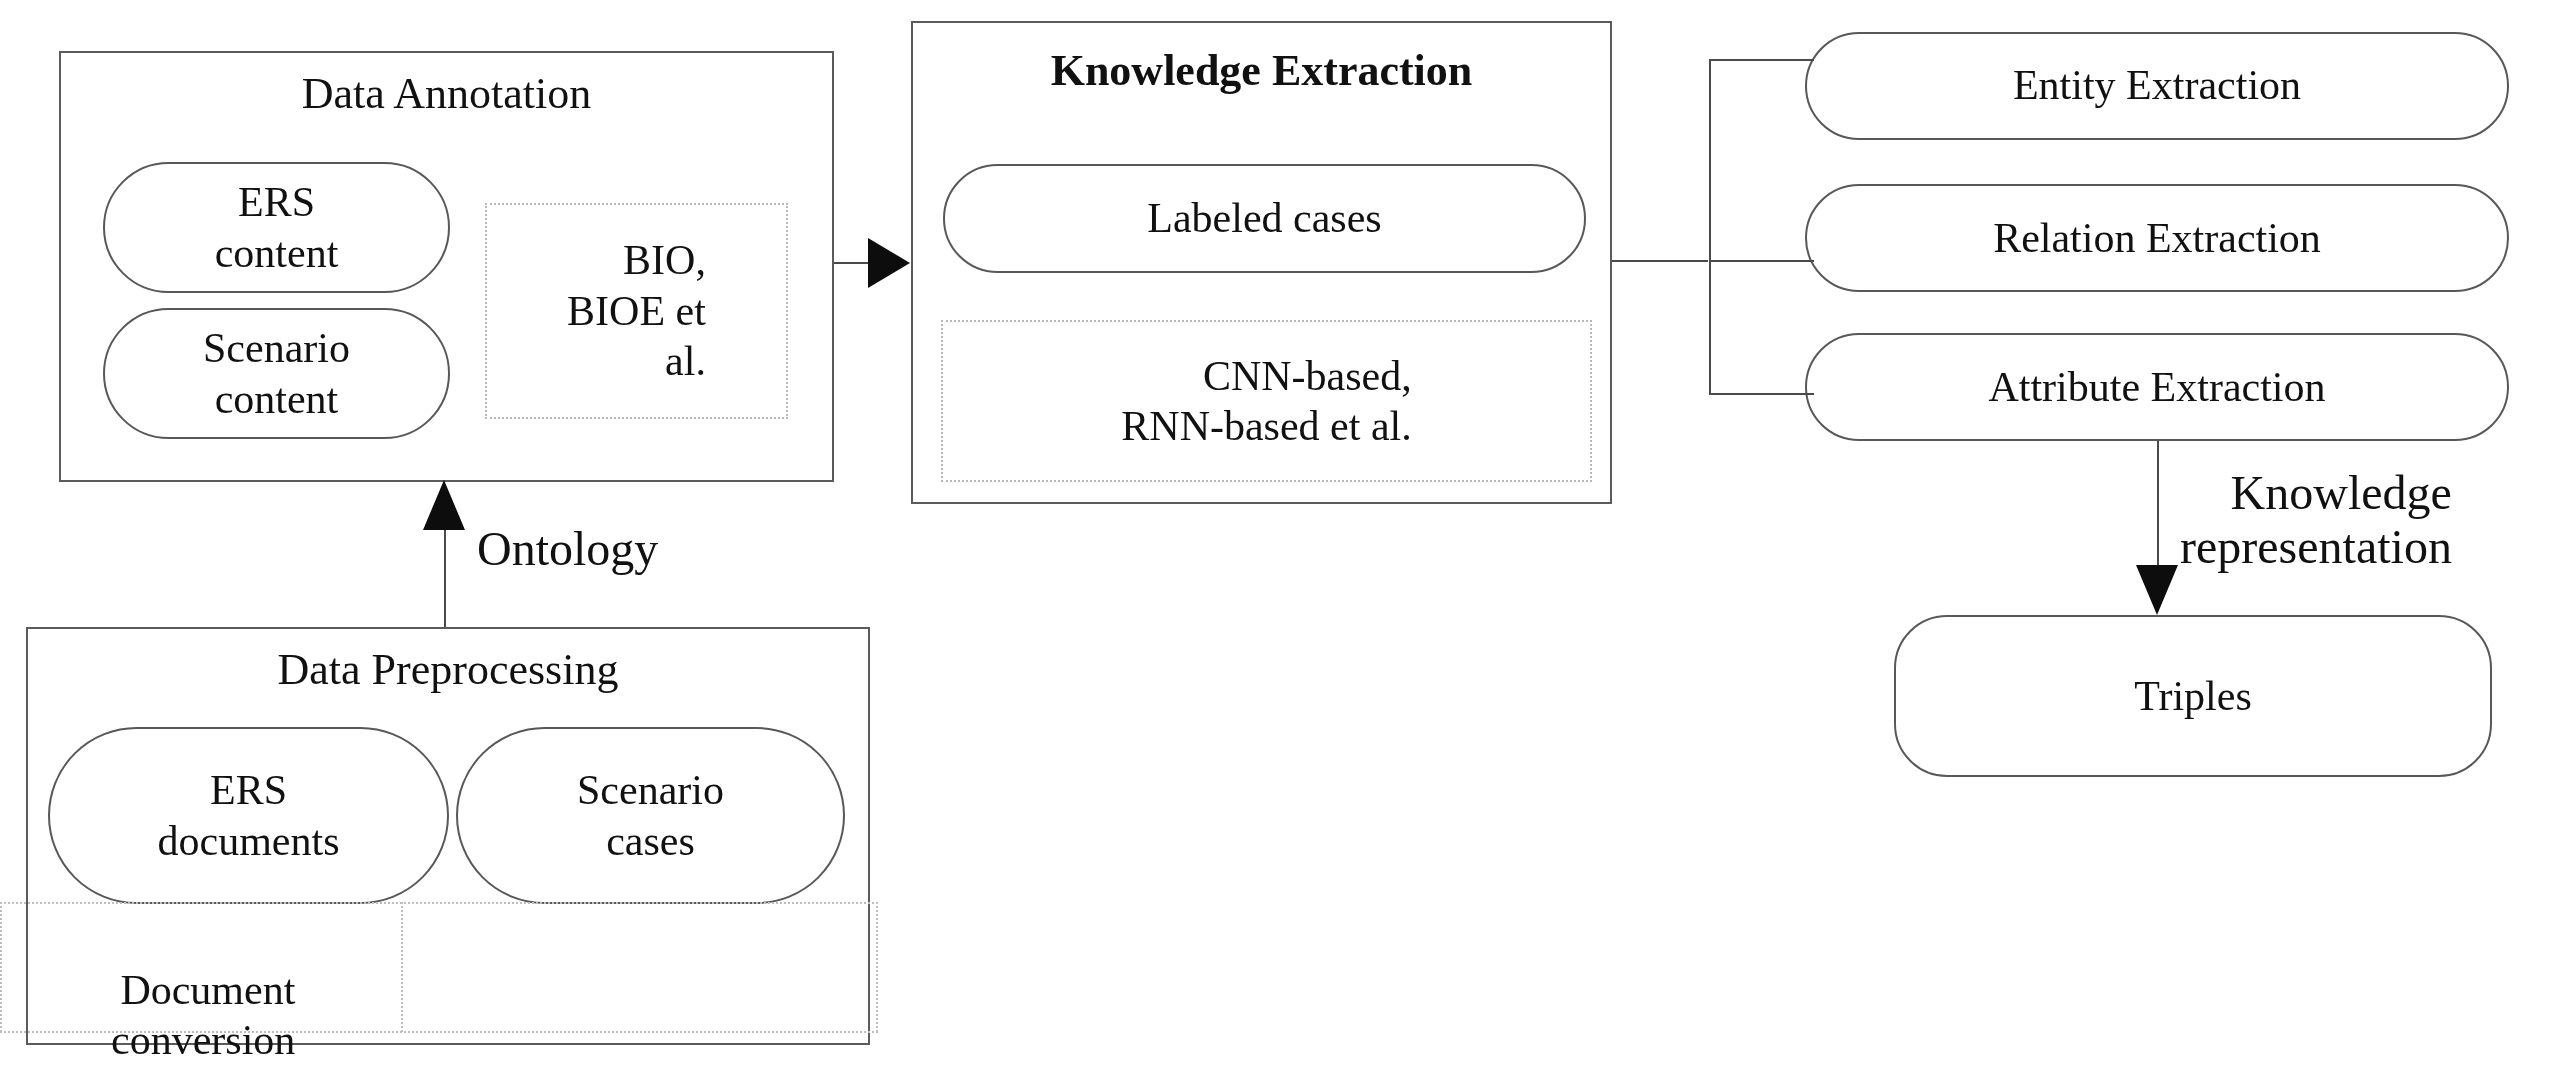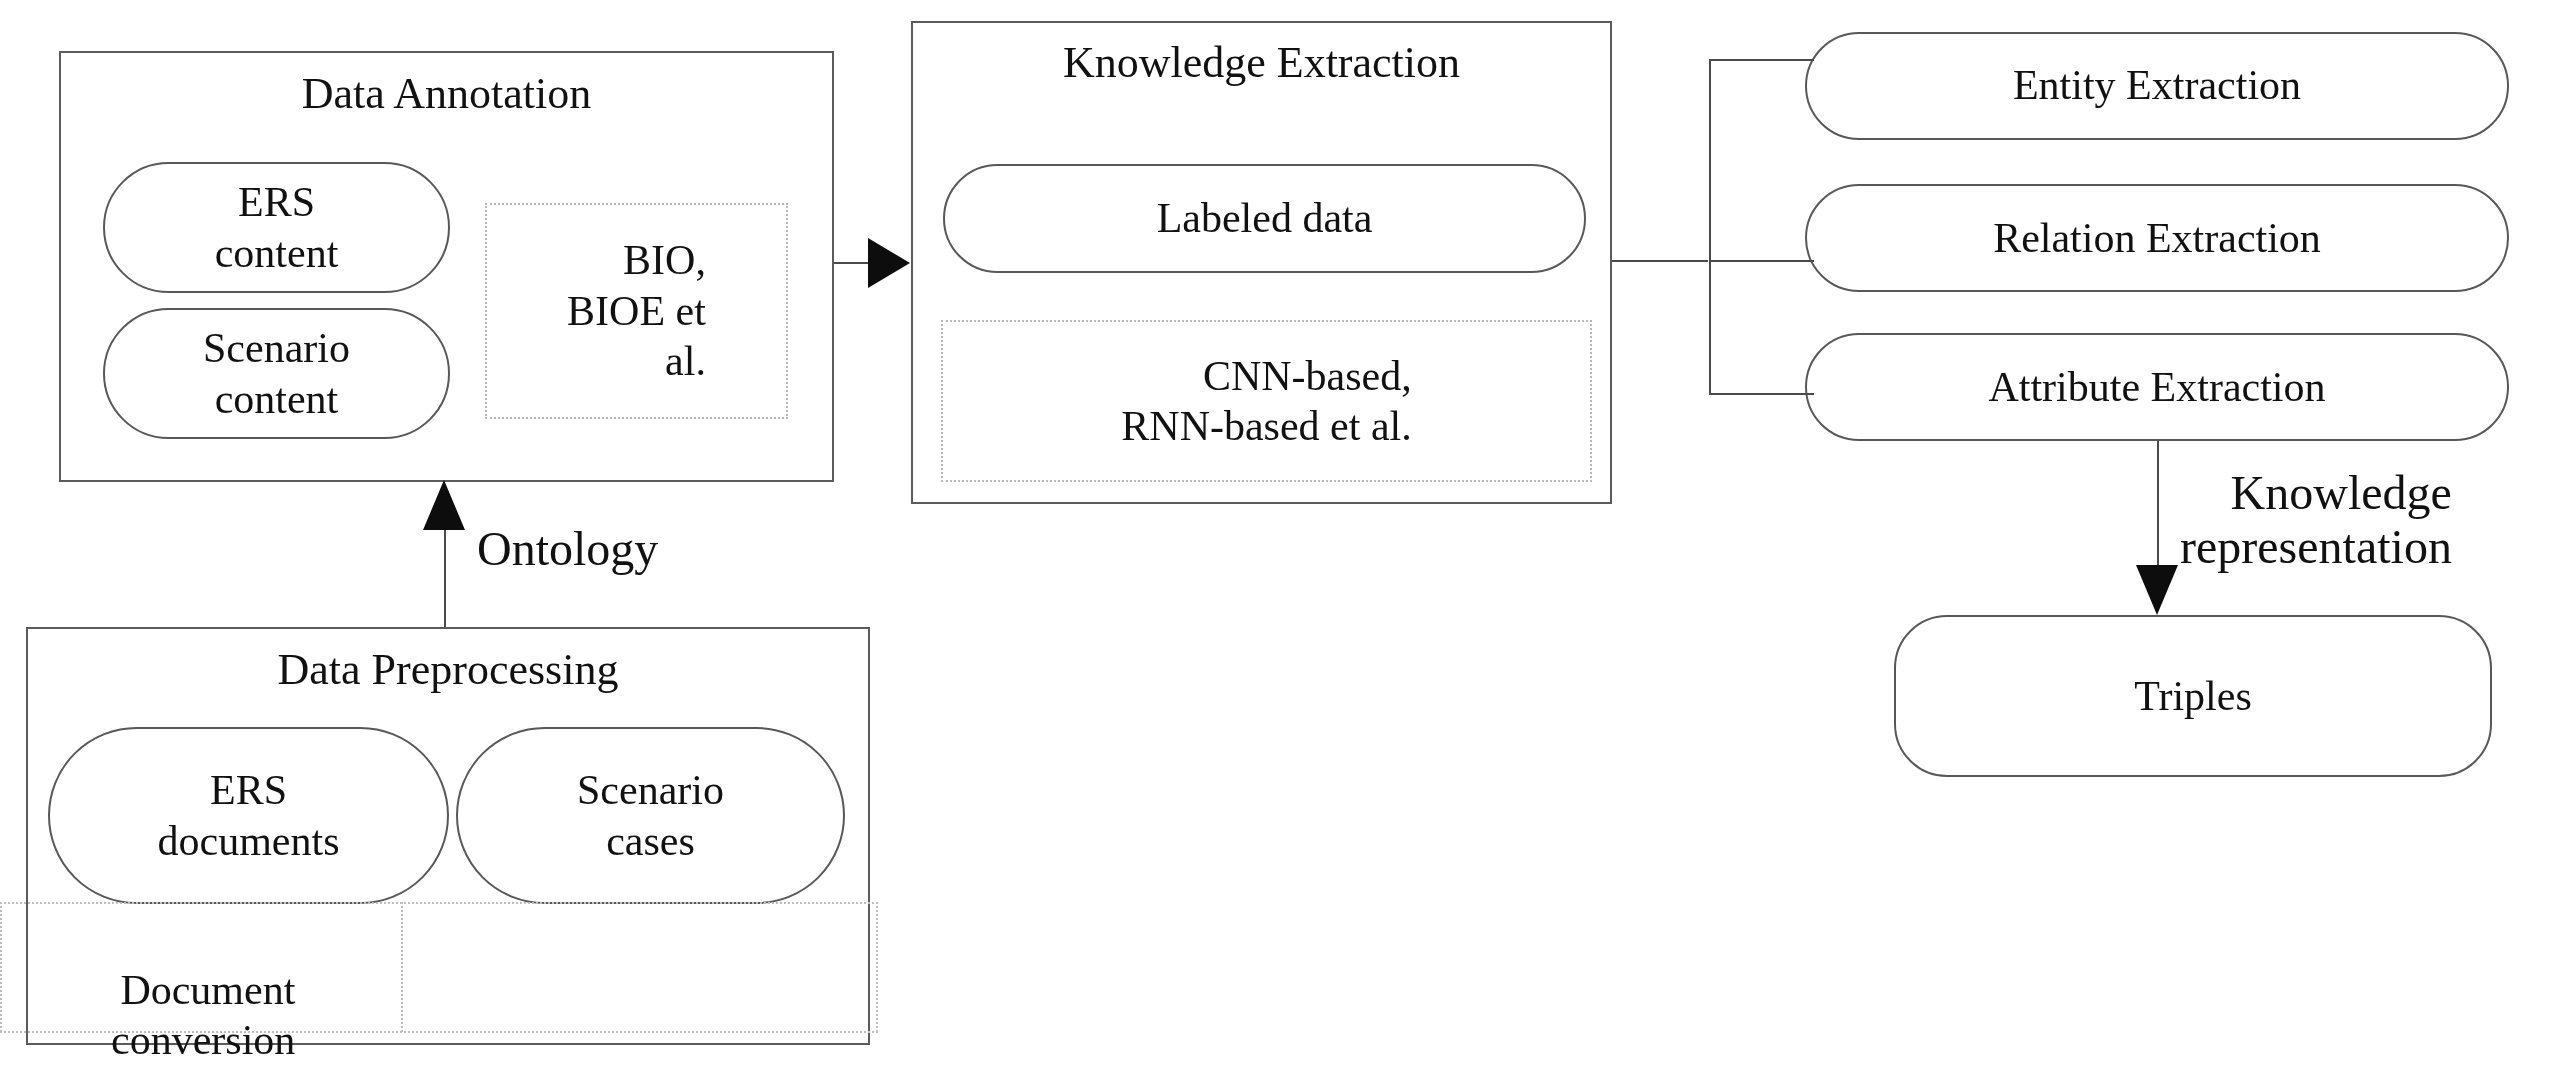--- a/index.html
+++ b/index.html
@@ -58,26 +58,26 @@
 
   <div class="dotted-box" style="left:485px;top:203px;width:303px;height:216px;"></div>
   <div class="ctr t-node" style="left:485px;top:203px;width:303px;height:216px;">
     <span class="lbl">BIO,
 BIOE et
 al.</span>
   </div>
 
   <div class="solid-box" style="left:911px;top:21px;width:701px;height:483px;"></div>
 
-  <div class="ctr t-title" style="left:911px;top:34px;width:701px;height:57px;">
+  <div class="ctr t-title" style="left:911px;top:42px;width:701px;height:57px;font-weight:bold;">
     <span class="lbl">Knowledge Extraction</span>
   </div>
 
   <div class="pill t-node" style="left:943px;top:164px;width:643px;height:109px;">
-    <span class="lbl">Labeled data</span>
+    <span class="lbl">Labeled cases</span>
   </div>
 
   <div class="dotted-box" style="left:941px;top:320px;width:651px;height:162px;"></div>
   <div class="ctr t-node" style="left:941px;top:320px;width:651px;height:162px;">
     <span class="lbl">CNN-based,
 RNN-based et al.</span>
   </div>
 
   <div class="hline" style="left:834px;top:262px;width:38px;"></div>
   <div class="arrow-right" style="left:868px;top:238px;"></div>

